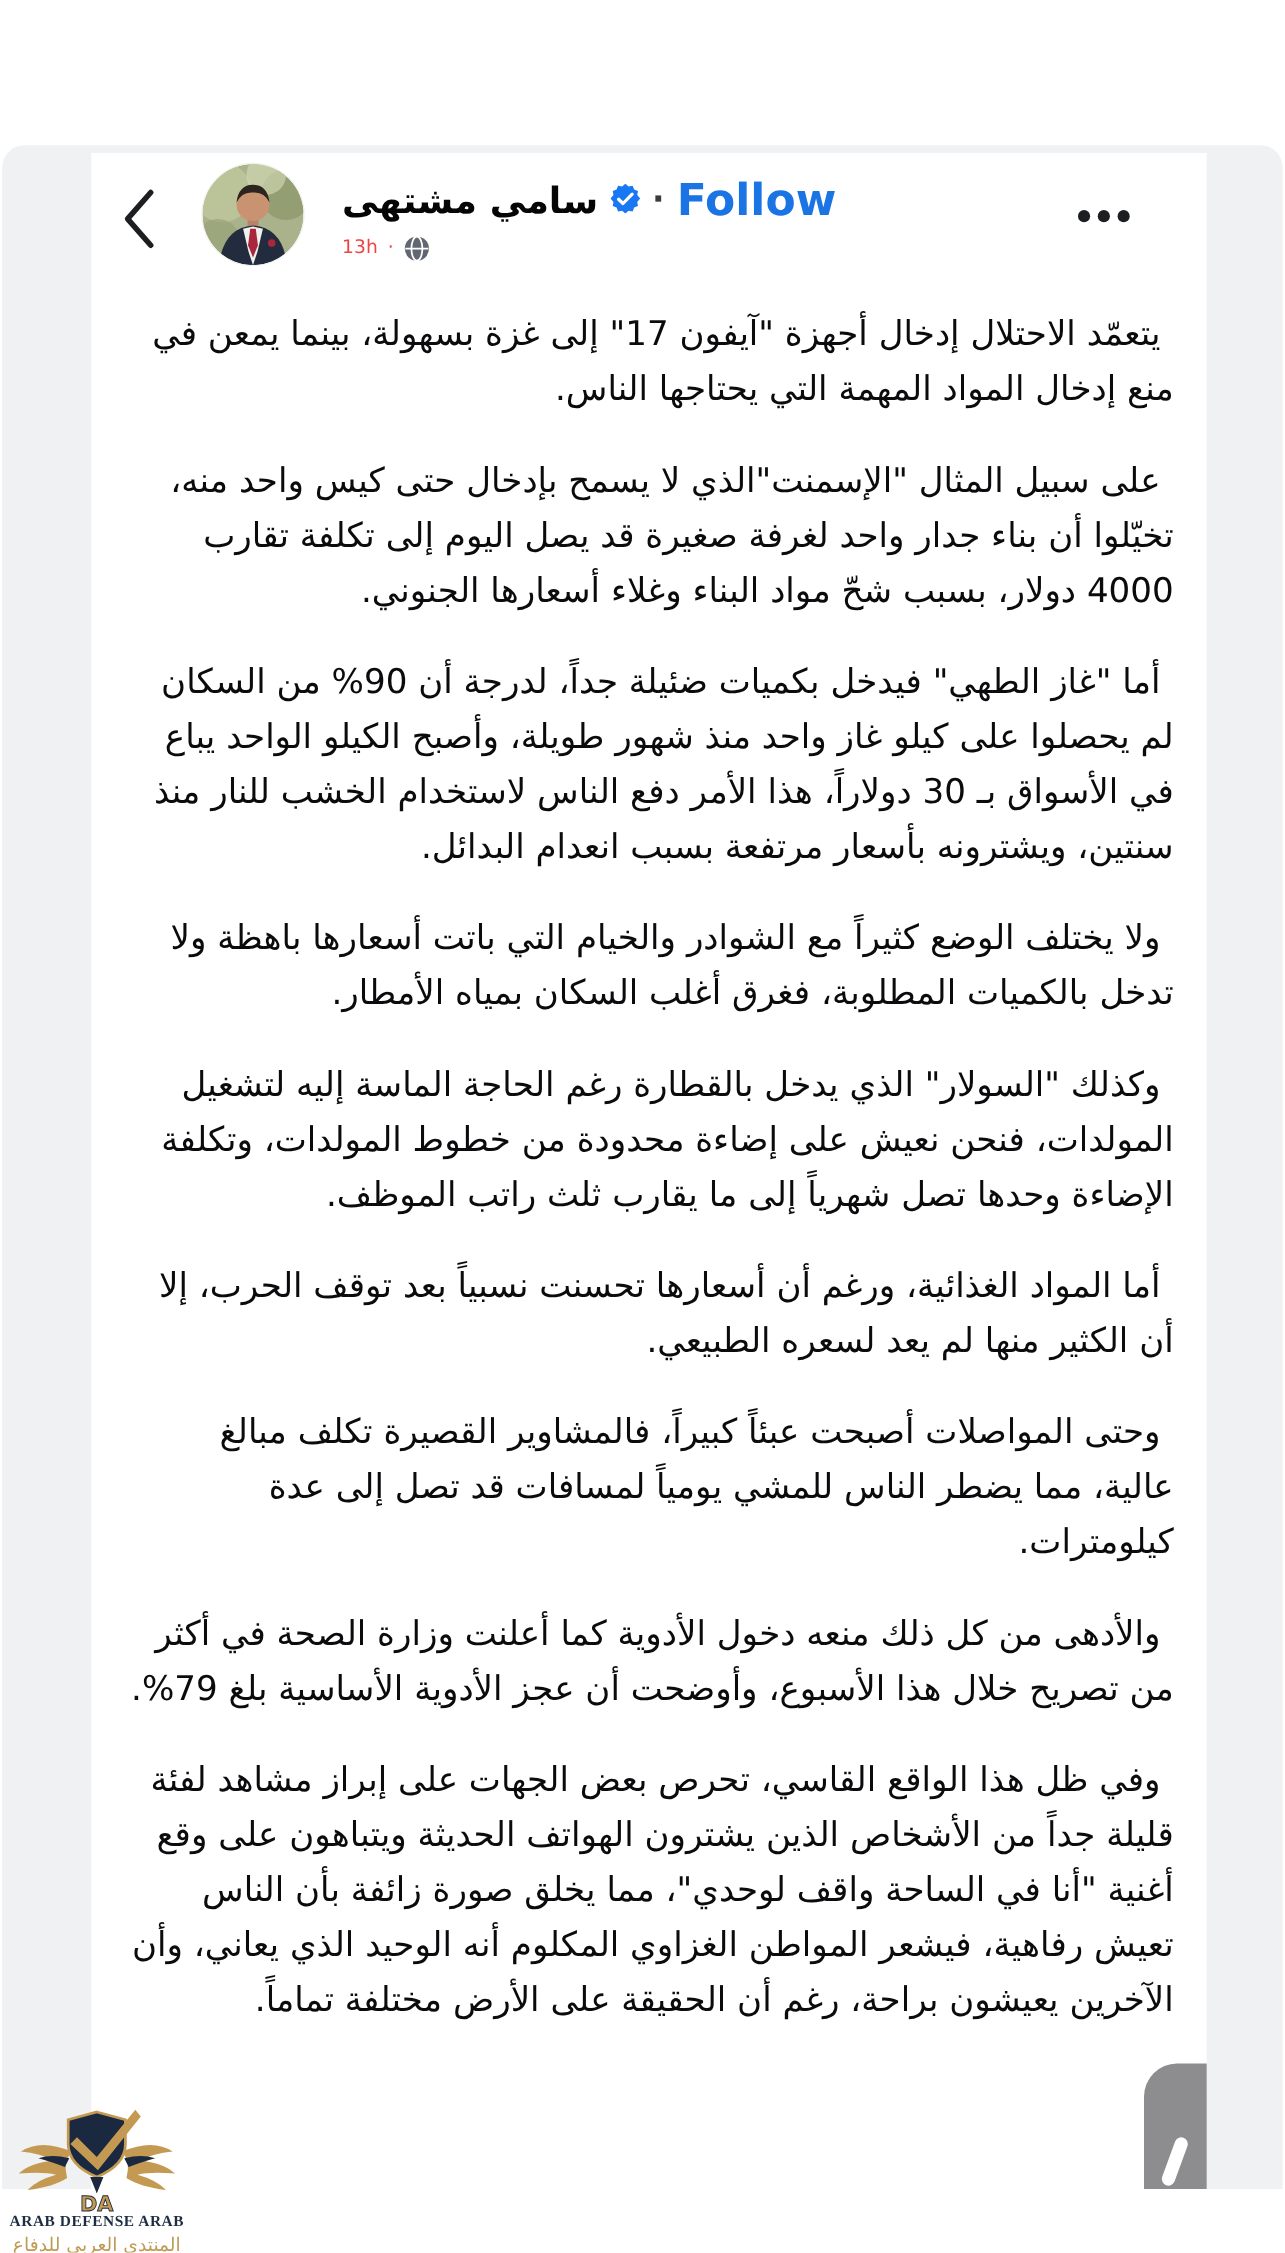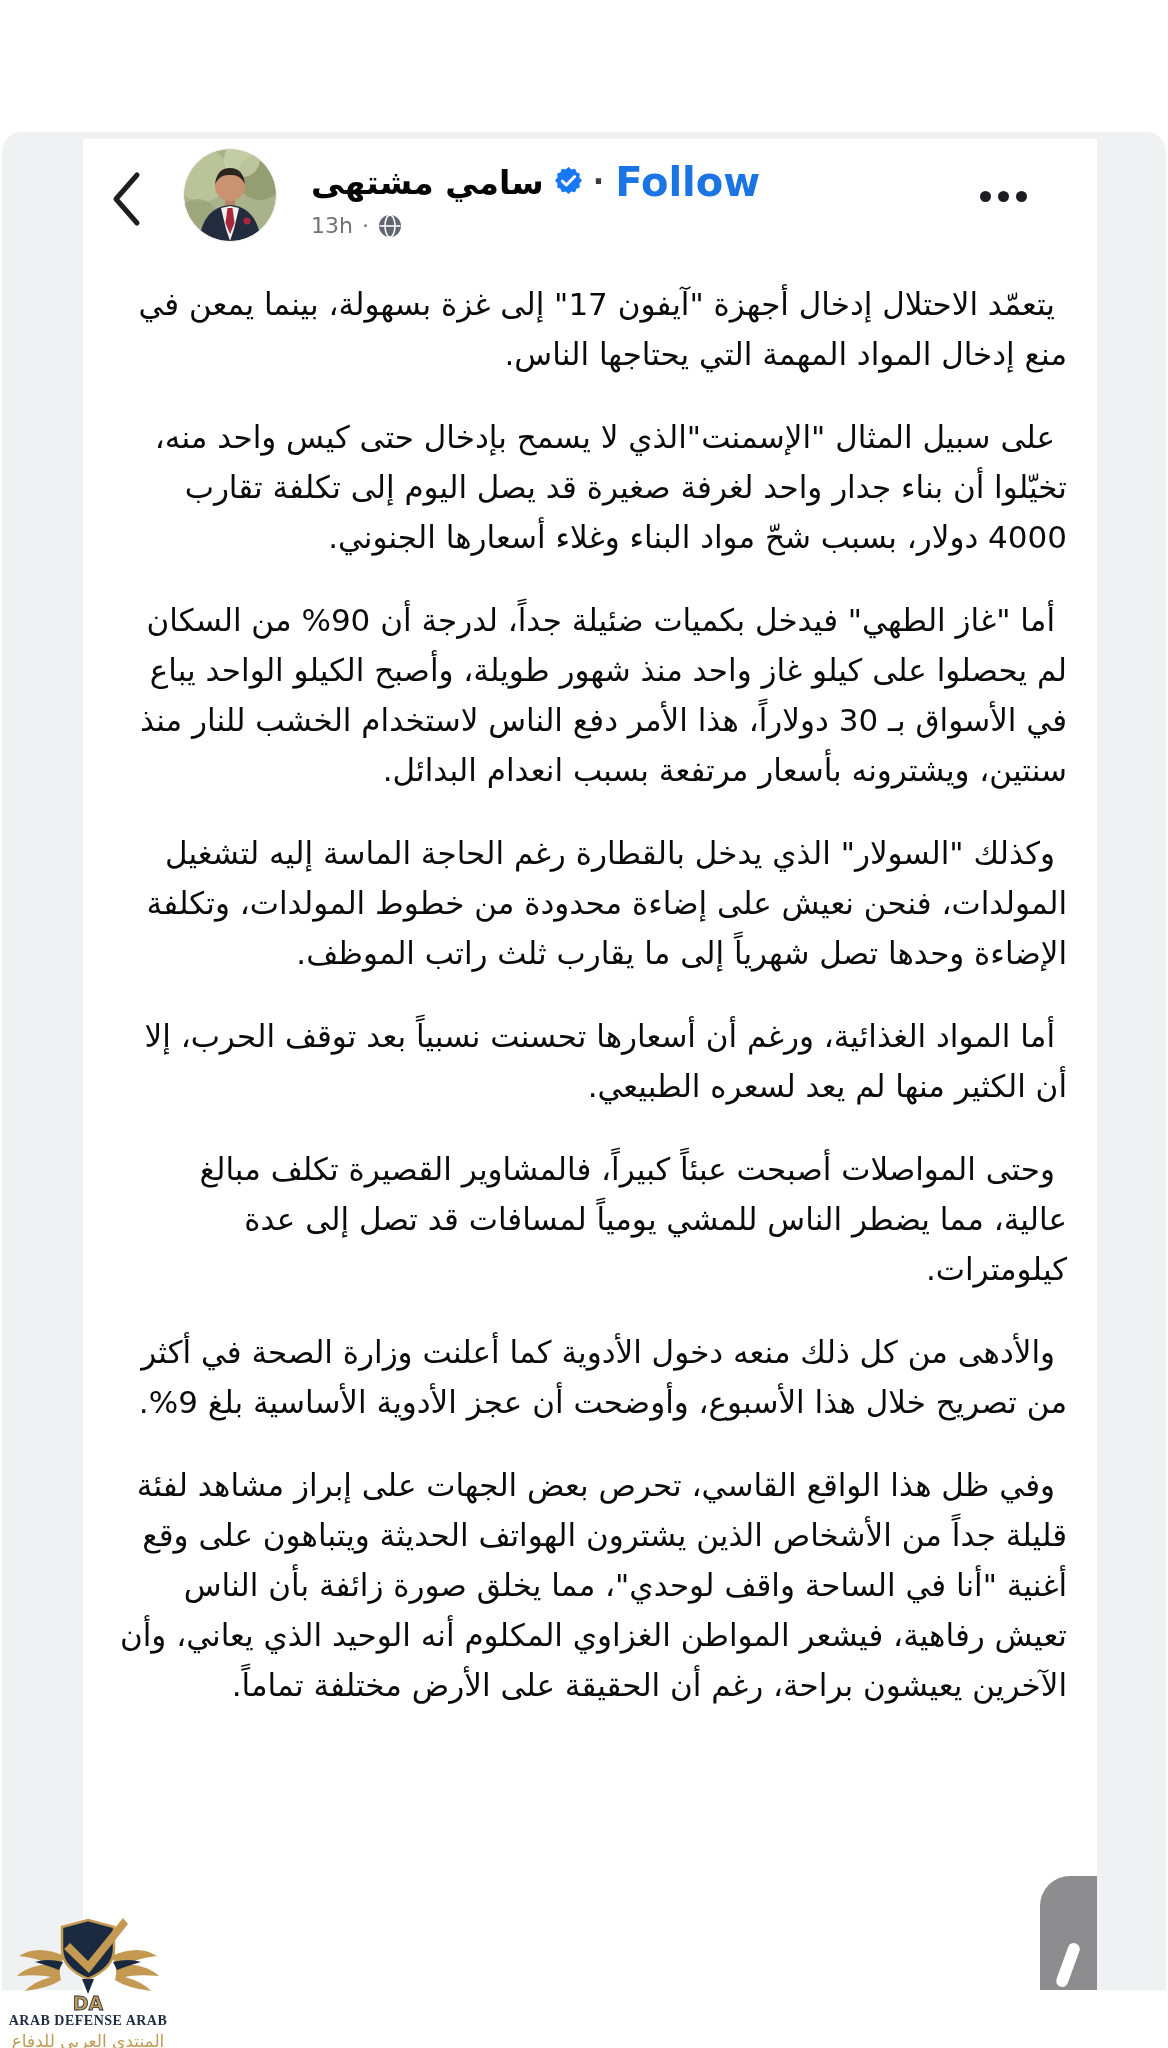--- a/index.html
+++ b/index.html
@@ -12,21 +12,21 @@
   
   .header{position:relative;height:122px;}
   .back{position:absolute;left:26px;top:32px;background:none;border:none;padding:0;cursor:pointer;}
   .avatar{position:absolute;left:101px;top:10px;width:92px;height:92px;border-radius:50%;
           overflow:hidden;box-shadow:0 0 0 1px rgba(0,0,0,.06);}
   .id-block{position:absolute;left:228px;top:20px;}
   .name-row{display:flex;align-items:center;gap:11px;direction:ltr;}
   .name{font-size:33px;font-weight:bold;color:#050505;direction:rtl;}
   .sep{font-size:30px;color:#3a3b3c;font-weight:bold;line-height:1;}
   .follow{font-size:40px;font-weight:600;color:#1b74e4;text-decoration:none;cursor:pointer;}
-  .time-row{margin-top:7px;display:flex;align-items:center;gap:9px;font-size:22px;color:#737373;}
+  .time-row{margin-top:7px;display:flex;align-items:center;gap:9px;font-size:17px;color:#ef4444;}
   .more{position:absolute;right:64px;top:46px;display:flex;gap:7px;background:none;border:none;
         padding:6px;cursor:pointer;}
   .more i{width:11px;height:11px;border-radius:50%;background:#1c1e21;display:block;}
   
   .post{direction:rtl;text-align:right;padding:18px 30px 0 34px;font-size:31px;
         line-height:50px;color:#0b0b0d;}
   .post p{margin:0 0 33px 0;text-indent:12px;}
   
   .blob{position:absolute;right:0;bottom:0;width:57px;height:114px;background:#8d8d8f;
         border-top-left-radius:30px;overflow:hidden;}
@@ -107,24 +107,25 @@
           <i></i>
           <i></i>
           <i></i>
         </button>
       </div>
 
       <div class="post">
         <p>يتعمّد الاحتلال إدخال أجهزة "آيفون 17" إلى غزة بسهولة، بينما يمعن في منع إدخال المواد المهمة التي يحتاجها الناس.</p>
         <p>على سبيل المثال "الإسمنت"الذي لا يسمح بإدخال حتى كيس واحد منه، تخيّلوا أن بناء جدار واحد لغرفة صغيرة قد يصل اليوم إلى تكلفة تقارب 4000 دولار، بسبب شحّ مواد البناء وغلاء أسعارها الجنوني.</p>
         <p>أما "غاز الطهي" فيدخل بكميات ضئيلة جداً، لدرجة أن 90% من السكان لم يحصلوا على كيلو غاز واحد منذ شهور طويلة، وأصبح الكيلو الواحد يباع في الأسواق بـ 30 دولاراً، هذا الأمر دفع الناس لاستخدام الخشب للنار منذ سنتين، ويشترونه بأسعار مرتفعة بسبب انعدام البدائل.</p>
+        <p>ولا يختلف الوضع كثيراً مع الشوادر والخيام التي باتت أسعارها باهظة ولا تدخل بالكميات المطلوبة، فغرق أغلب السكان بمياه الأمطار.</p>
         <p>وكذلك "السولار" الذي يدخل بالقطارة رغم الحاجة الماسة إليه لتشغيل المولدات، فنحن نعيش على إضاءة محدودة من خطوط المولدات، وتكلفة الإضاءة وحدها تصل شهرياً إلى ما يقارب ثلث راتب الموظف.</p>
         <p>أما المواد الغذائية، ورغم أن أسعارها تحسنت نسبياً بعد توقف الحرب، إلا أن الكثير منها لم يعد لسعره الطبيعي.</p>
         <p>وحتى المواصلات أصبحت عبئاً كبيراً، فالمشاوير القصيرة تكلف مبالغ عالية، مما يضطر الناس للمشي يومياً لمسافات قد تصل إلى عدة كيلومترات.</p>
-        <p>والأدهى من كل ذلك منعه دخول الأدوية كما أعلنت وزارة الصحة في أكثر من تصريح خلال هذا الأسبوع، وأوضحت أن عجز الأدوية الأساسية بلغ 9%.</p>
+        <p>والأدهى من كل ذلك منعه دخول الأدوية كما أعلنت وزارة الصحة في أكثر من تصريح خلال هذا الأسبوع، وأوضحت أن عجز الأدوية الأساسية بلغ 79%.</p>
         <p>وفي ظل هذا الواقع القاسي، تحرص بعض الجهات على إبراز مشاهد لفئة قليلة جداً من الأشخاص الذين يشترون الهواتف الحديثة ويتباهون على وقع أغنية "أنا في الساحة واقف لوحدي"، مما يخلق صورة زائفة بأن الناس تعيش رفاهية، فيشعر المواطن الغزاوي المكلوم أنه الوحيد الذي يعاني، وأن الآخرين يعيشون براحة، رغم أن الحقيقة على الأرض مختلفة تماماً.</p>
       </div>
 
       <div class="blob">
         <span class="slash"></span>
       </div>
     </div>
   </div>
 
   <div class="watermark">

